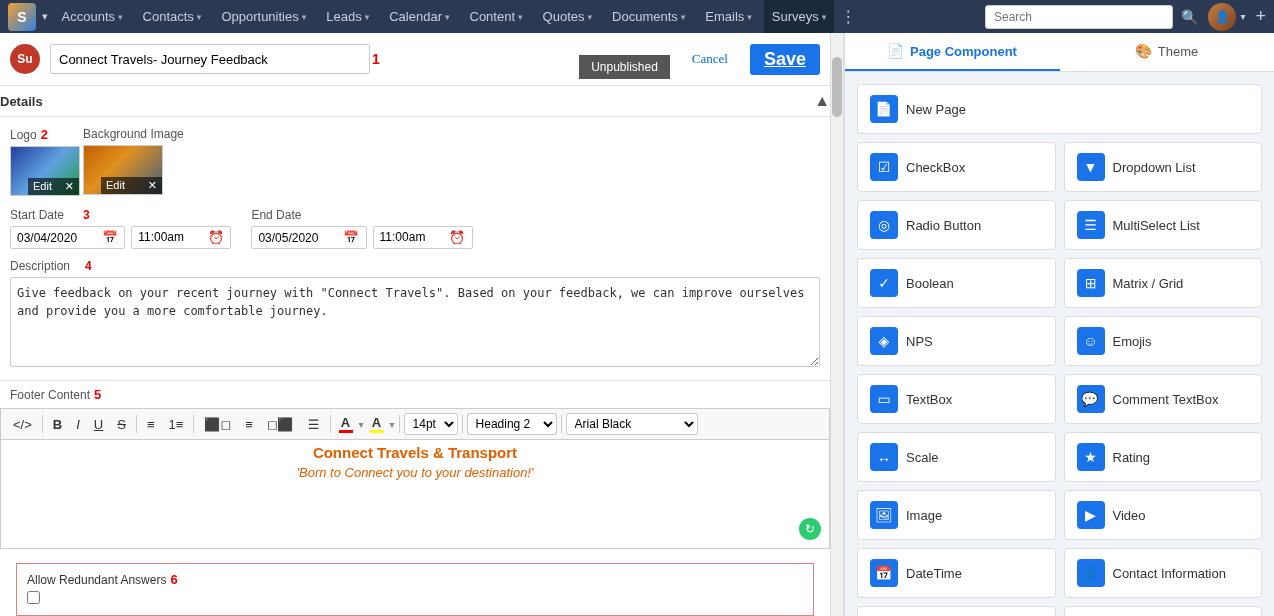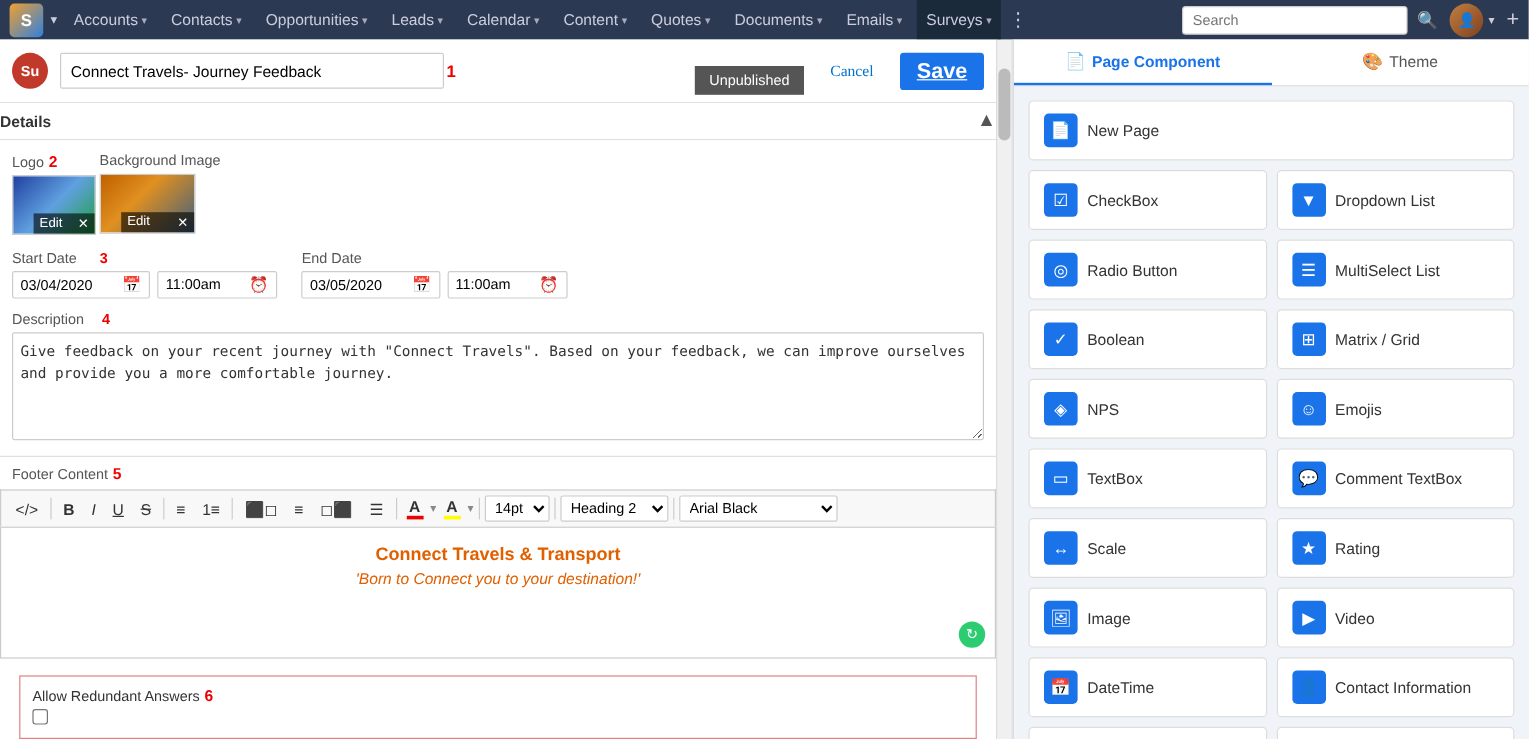--- a/index.html
+++ b/index.html
@@ -268,21 +268,21 @@
     .tb-color-btn {
       display: flex; flex-direction: column; align-items: center;
       cursor: pointer; padding: 2px 4px;
     }
     .tb-color-underline { width: 14px; height: 3px; }
 
     
     .editor-content {
       border: 1px solid #ccc;
       min-height: 110px;
-      padding: 14px;
+      padding: 4px;
       background: #fff;
       position: relative;
     }
     .editor-line1 {
       text-align: center;
       color: #e06000;
       font-weight: bold;
       font-size: 15px;
       margin-bottom: 4px;
     }

